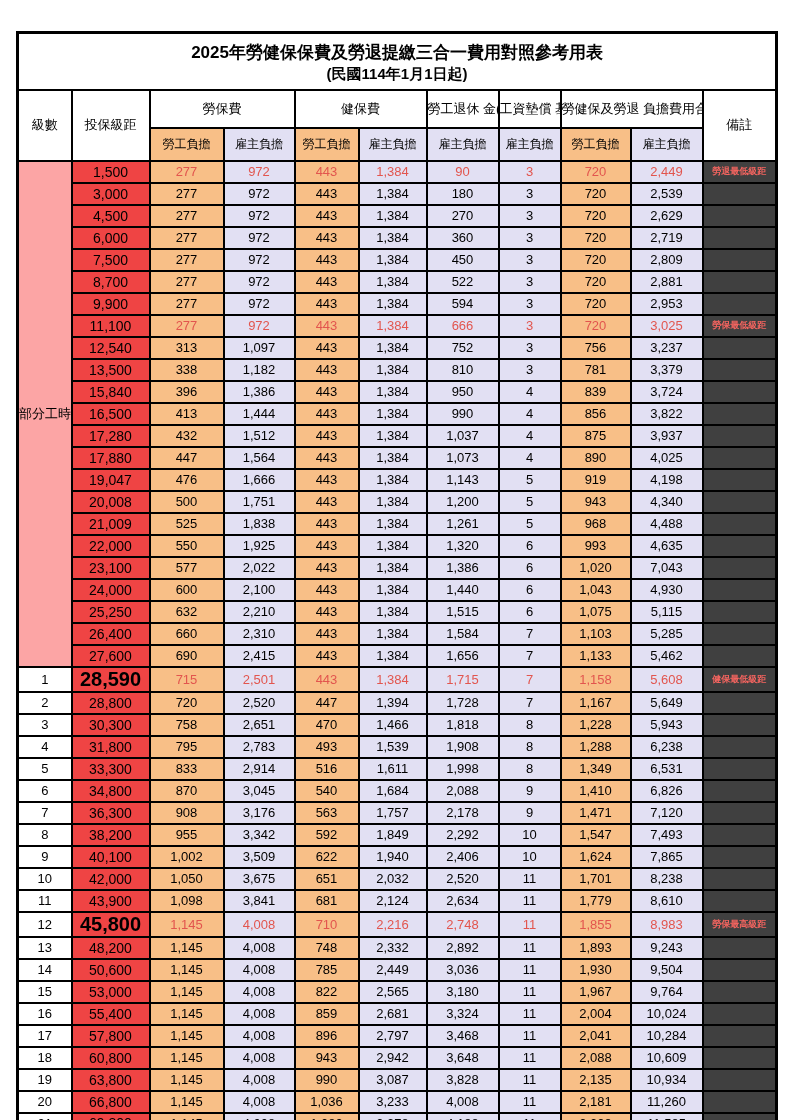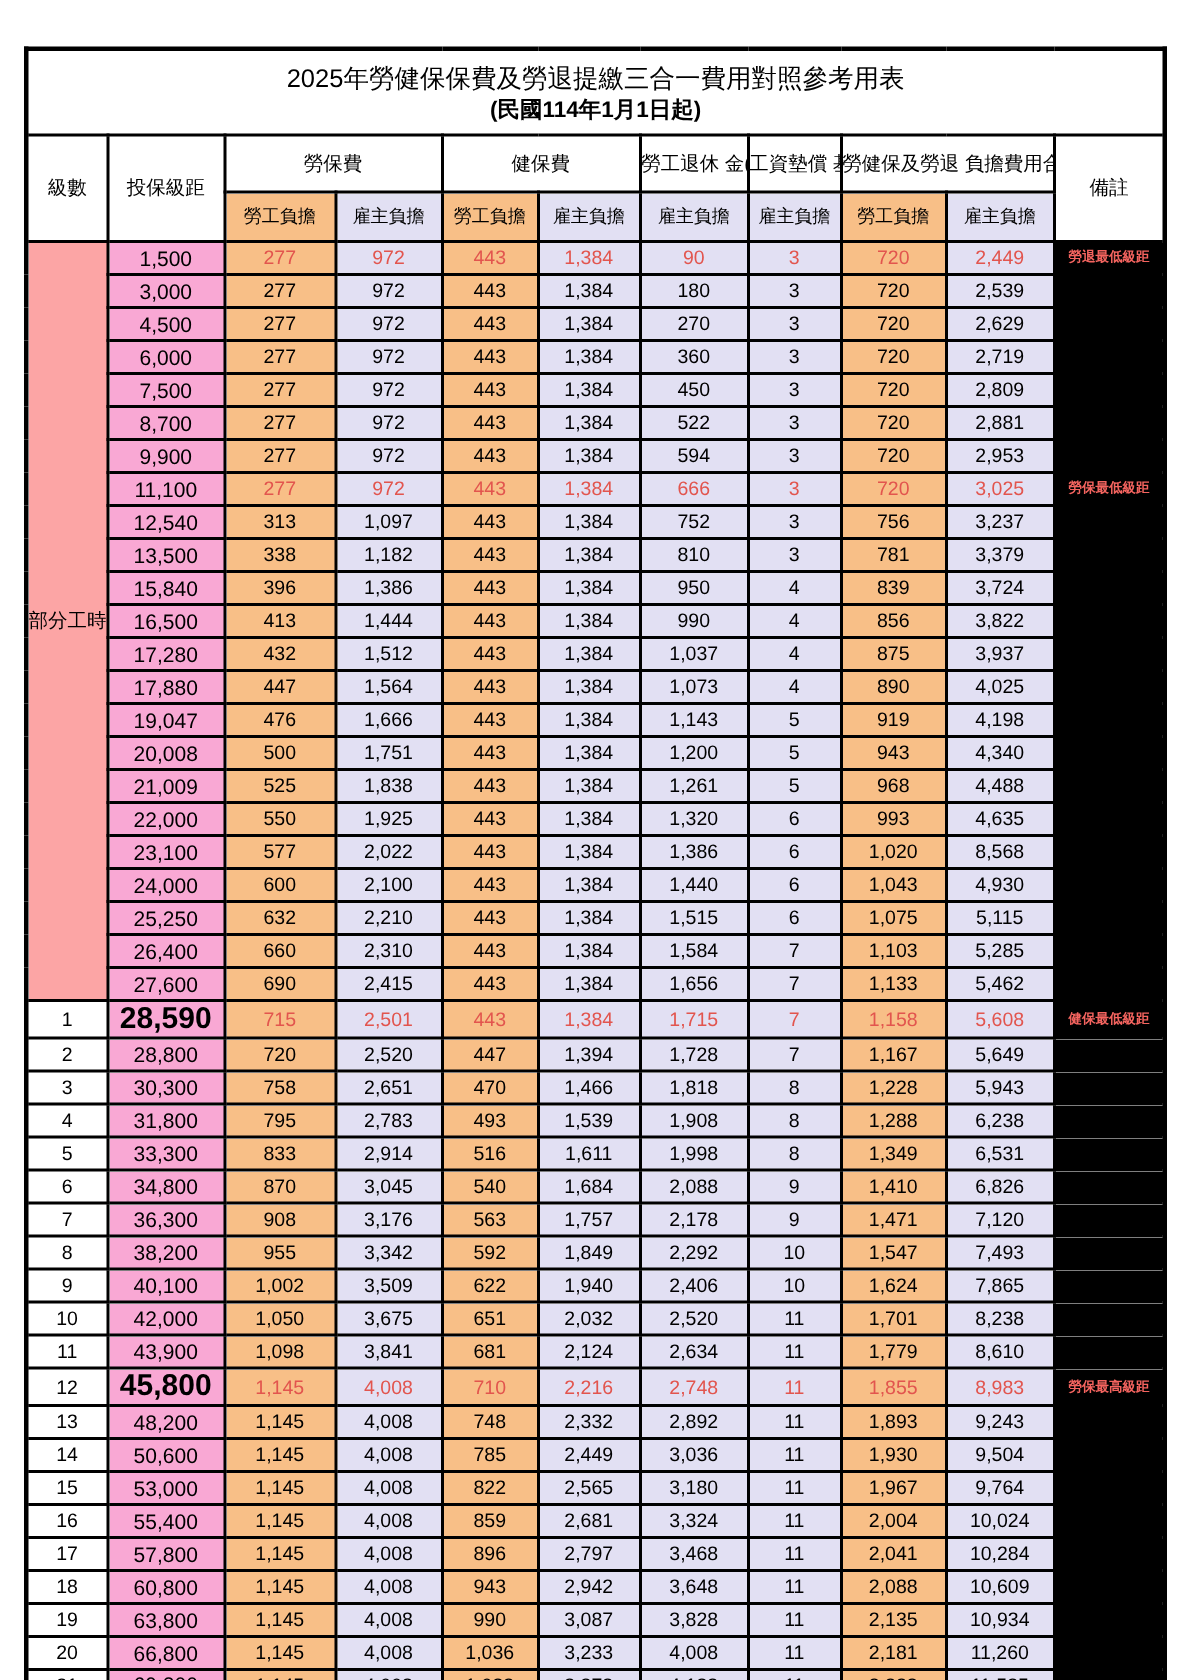--- a/index.html
+++ b/index.html
@@ -17,32 +17,32 @@
     border: 3px solid #000;
   }
   table.ref td, table.ref th {
     border: 2px solid #000;
     text-align: center;
     vertical-align: middle;
     overflow: hidden;
     white-space: nowrap;
   }
   td.title-cell { height: 57px; padding: 2px 0; }
-  .title-line1 { font-size: 17px; font-weight: normal; line-height: 1.5; text-align: center; }
+  .title-line1 { font-size: 17px; font-weight: bold; line-height: 1.5; text-align: center; }
   .title-line2 { font-size: 15px; font-weight: bold; line-height: 1.2; }
   th.h { font-size: 13px; font-weight: normal; white-space: pre-line; line-height: 1.35; }
   tr.hdr-top th { height: 38px; }
   tr.hdr-sub th { height: 33px; font-size: 12px; font-weight: normal; }
   .bg-emp { background: #f8bf87; }
   .bg-er  { background: #e2e0f3; }
   tbody td { height: 22px; font-size: 13px; }
   td.cell-level { background: #fff; font-size: 13px; }
-  td.cell-bracket { background: #f9a8d4; font-size: 14px; }
+  td.cell-bracket { background: #ef4444; font-size: 14px; }
   td.cell-bracket.em { font-size: 20px; font-weight: bold; }
-  td.cell-note { background: #000000; font-size: 9px; font-weight: bold; color: #f4645f; padding: 0 1px; }
+  td.cell-note { background: #404040; font-size: 9px; font-weight: bold; color: #f4645f; padding: 0 1px; }
   tr.red-row td.val { color: #e2554e; }
   td.part-time { font-size: 13px; background: #fca5a5; }
 </style>
 </head>
 <body>
 
 <table class="ref">
   <colgroup>
     <col style="width:54px">
       <col style="width:78px">
@@ -307,21 +307,21 @@
       </tr>
       <tr>
         <td class="cell-bracket">23,100</td>
         <td class="val bg-emp">577</td>
         <td class="val bg-er">2,022</td>
         <td class="val bg-emp">443</td>
         <td class="val bg-er">1,384</td>
         <td class="val bg-er">1,386</td>
         <td class="val bg-er">6</td>
         <td class="val bg-emp">1,020</td>
-        <td class="val bg-er">8,568</td>
+        <td class="val bg-er">7,043</td>
         <td class="cell-note"></td>
       </tr>
       <tr>
         <td class="cell-bracket">24,000</td>
         <td class="val bg-emp">600</td>
         <td class="val bg-er">2,100</td>
         <td class="val bg-emp">443</td>
         <td class="val bg-er">1,384</td>
         <td class="val bg-er">1,440</td>
         <td class="val bg-er">6</td>

